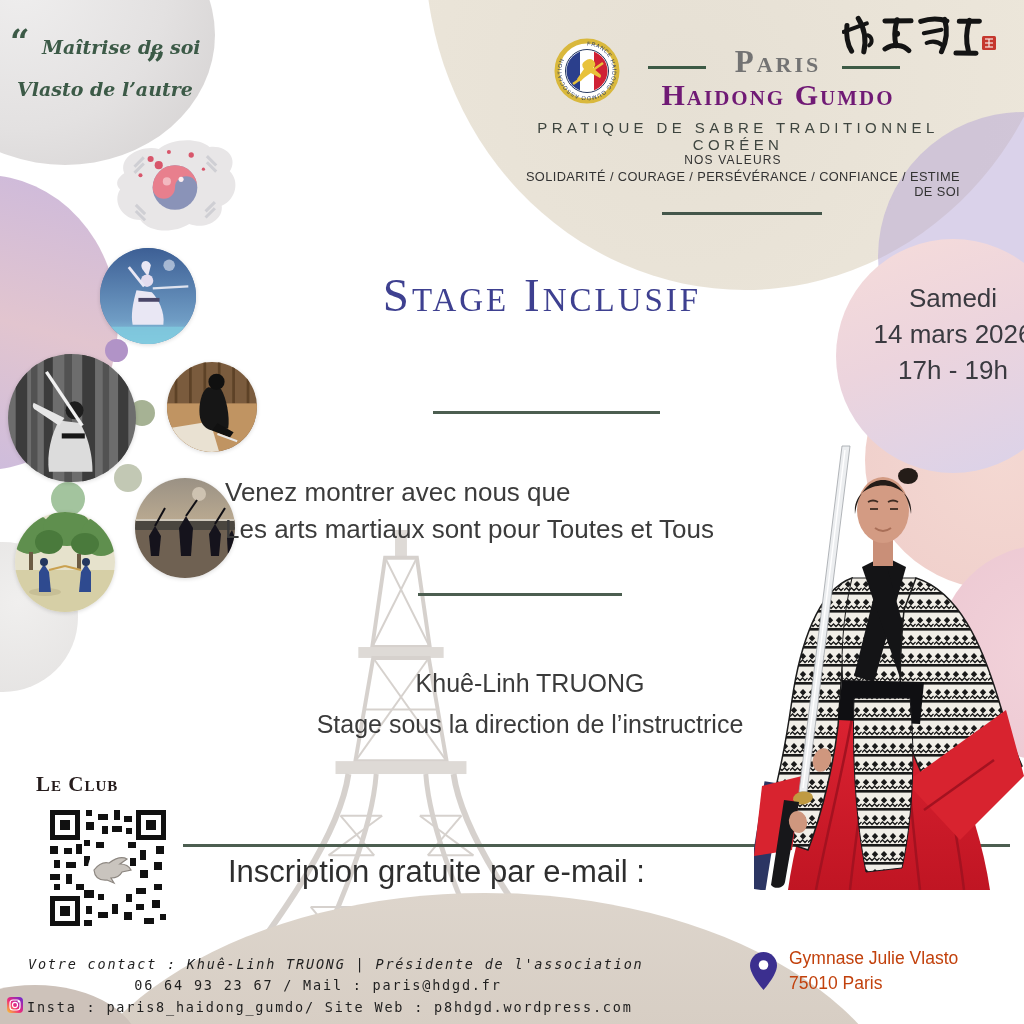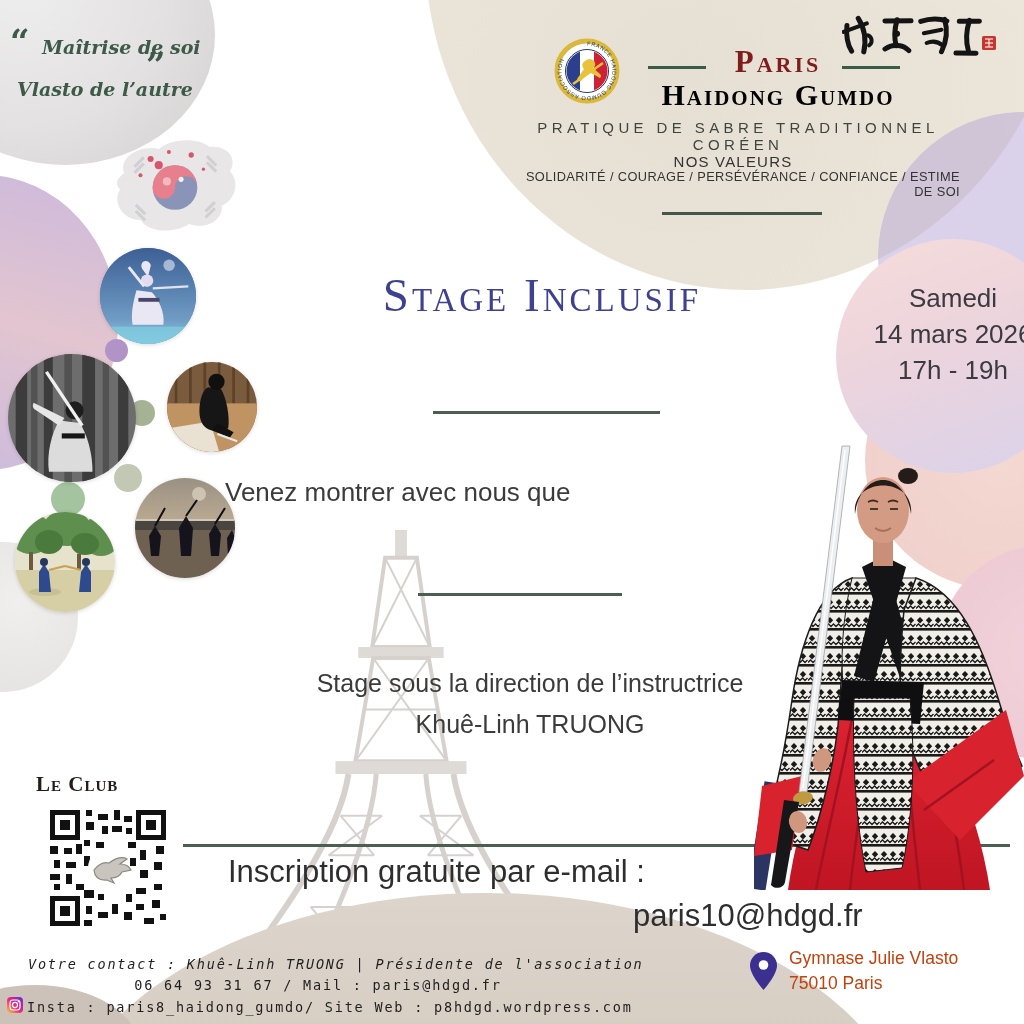--- a/index.html
+++ b/index.html
@@ -23,29 +23,29 @@
   .beige-bottom{left:55px;top:893px;width:860px;height:520px;
      background:linear-gradient(180deg,#ddd5cc 0%,#cdc2b6 70%);z-index:2;}
   .corner-blob{left:-70px;top:985px;width:210px;height:130px;background:#cdc2ba;z-index:2;}
   .dot{z-index:2;}
   
   .serif{font-family:"Liberation Serif","DejaVu Serif",serif;}
   .sc{font-variant:small-caps;}
   .quote-line{position:absolute;color:#3c5a47;font-family:"DejaVu Serif",serif;
      font-style:italic;font-weight:bold;font-size:19px;z-index:2;}
   .quote-mark{position:absolute;color:#3c5a47;font-family:"DejaVu Serif",serif;font-size:34px;font-weight:bold;z-index:2;line-height:1;}
-  .brand-city{position:absolute;left:702px;top:44px;width:152px;text-align:center;color:#7f1d1d;
+  .brand-city{position:absolute;left:702px;top:44px;width:152px;text-align:center;color:#737373;
      font-size:31px;font-weight:bold;letter-spacing:3px;z-index:3;}
-  .brand-name{position:absolute;left:600px;top:78px;width:356px;text-align:center;color:#000000;
+  .brand-name{position:absolute;left:600px;top:78px;width:356px;text-align:center;color:#701a75;
      font-size:30px;font-weight:bold;letter-spacing:2px;z-index:3;}
   .dash{position:absolute;height:3px;background:#3c5a45;top:66px;z-index:3;}
   .tagline{position:absolute;left:498px;top:119px;width:480px;text-align:center;color:#3e453f;
      font-size:15px;letter-spacing:4.4px;font-weight:500;z-index:3;}
   .values-title{position:absolute;left:588px;top:153px;width:290px;text-align:center;color:#333;
-     font-size:15px;letter-spacing:1.2px;z-index:3;}
+     font-size:12px;letter-spacing:1.2px;z-index:3;}
   .values-line{position:absolute;left:510px;top:169px;width:450px;text-align:right;color:#333;
      font-size:12.8px;letter-spacing:.4px;z-index:3;}
   .header-divider{position:absolute;left:662px;top:212px;width:160px;height:3px;background:#44564a;z-index:3;}
   .event-title{position:absolute;left:212px;top:268px;width:660px;text-align:center;color:#3e4090;
      font-size:47px;letter-spacing:3px;z-index:3;text-shadow:0 0 6px rgba(255,255,255,.9);}
   .event-subtitle{position:absolute;left:132px;top:324px;width:820px;text-align:center;color:#41438f;
      font-size:27px;letter-spacing:.5px;z-index:3;text-shadow:0 0 6px rgba(255,255,255,.9);}
   .date-block{position:absolute;left:838px;top:280px;width:230px;text-align:center;color:#3a3a40;
      font-size:26px;line-height:36px;z-index:3;}
   .divider{position:absolute;height:3px;background:#4c5e50;z-index:2;}
@@ -346,24 +346,25 @@
       <line x1="66" y1="58" x2="50" y2="54" stroke="#caa14f" stroke-width="2"></line>
     </svg>
   </div>
 
   <div class="divider" style="left:433px;top:411px;width:227px;"></div>
   <div class="divider" style="left:418px;top:593px;width:204px;"></div>
   <div class="divider" style="left:183px;top:844px;width:827px;"></div>
 
   <div class="message">
     <div>Venez montrer avec nous que</div>
+    <div>Les arts martiaux sont pour Toutes et Tous</div>
   </div>
   <div class="direction">
+    <div>Khuê-Linh TRUONG</div>
     <div>Stage sous la direction de l’instructrice</div>
-    <div>Khuê-Linh TRUONG</div>
   </div>
 
   <svg class="instructor" viewBox="0 0 270 460">
     <defs>
       <pattern id="batik" width="18" height="18" patternUnits="userSpaceOnUse">
         <rect width="18" height="18" fill="#f1eee7"></rect>
         <rect width="18" height="2.6" y="0" fill="#1a1a1a"></rect>
         <path d="M4,7 l3.2,3.2 -3.2,3.2 -3.2,-3.2 Z" fill="#1a1a1a"></path>
         <path d="M13,7 l3.2,3.2 -3.2,3.2 -3.2,-3.2 Z" fill="#1a1a1a"></path>
         <path d="M0,16.5 l2.5,-2.5 2.5,2.5 2.5,-2.5 2.5,2.5 2.5,-2.5 2.5,2.5 2.5,-2.5" stroke="#1a1a1a" stroke-width="1.3" fill="none"></path>
@@ -463,24 +464,23 @@
       <rect x="88" y="42" width="8" height="6"></rect>
         <rect x="44" y="56" width="6" height="10"></rect>
         <rect x="90" y="58" width="6" height="8"></rect>
         <rect x="56" y="42" width="8" height="6"></rect>
     </g>
     <circle cx="68" cy="68" r="20" fill="#ffffff"></circle>
     <path d="M54,70 q7,-9 15,-7 q11,-8 18,-4 l-7,5 q8,0 11,6 l-9,2 q-3,6 -11,6 l3,5 -7,-3 q-12,1 -13,-10 Z" fill="#c9c4be" stroke="#8d8781" stroke-width="1.2"></path>
   </svg>
 
   <div class="registration-line">Inscription gratuite par e-mail :</div>
-  <div class="registration-email">paris10@hdgd.fr</div>
 
   <div class="contact" style="left:28px;top:956px;font-style:italic;">Votre contact : Khuê-Linh TRUONG | Présidente de l'association</div>
-  <div class="contact" style="left:28px;top:977px;width:580px;text-align:center;">06 64 93 31 67 / Mail : paris@hdgd.fr</div>
+  <div class="contact" style="left:28px;top:977px;width:580px;text-align:center;">06 64 93 23 67 / Mail : paris@hdgd.fr</div>
   <svg class="insta-icon" viewBox="0 0 24 24">
     <defs>
         <linearGradient id="ig" x1="0" y1="1" x2="1" y2="0">
       <stop offset="0" stop-color="#f9ce34"></stop>
           <stop offset=".45" stop-color="#ee2a7b"></stop>
           <stop offset="1" stop-color="#6228d7"></stop>
     </linearGradient>
       </defs>
     <rect width="24" height="24" rx="6" fill="url(#ig)"></rect>
     <rect x="4.5" y="4.5" width="15" height="15" rx="4.5" fill="none" stroke="#ffffff" stroke-width="1.8"></rect>

